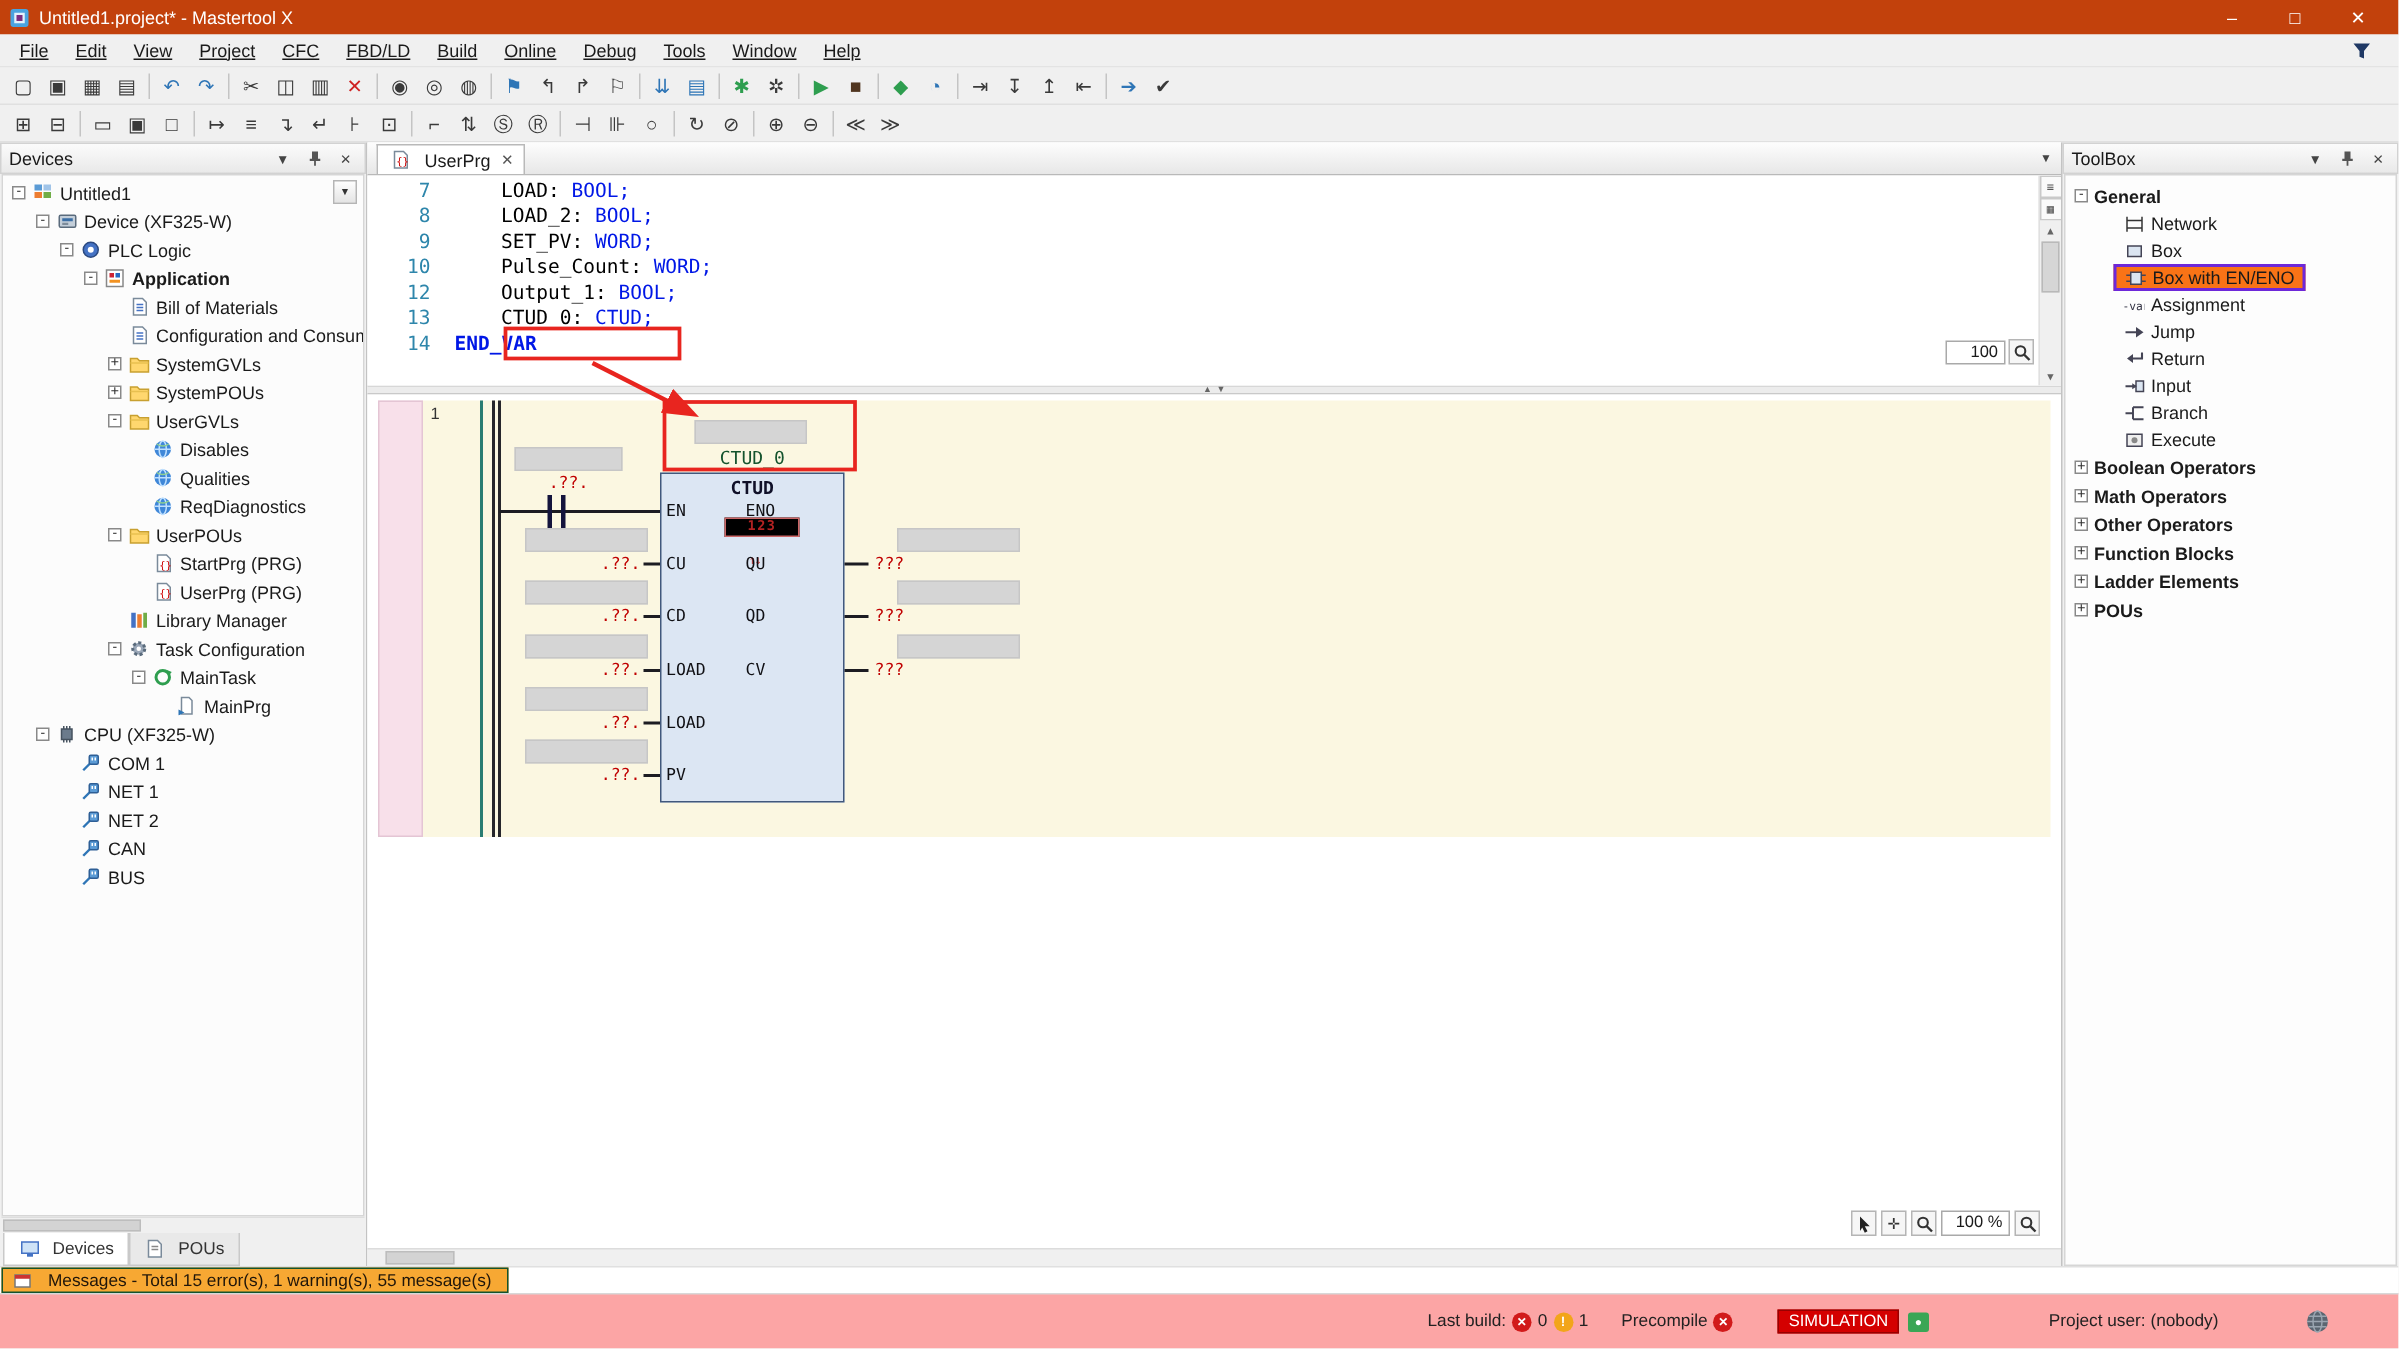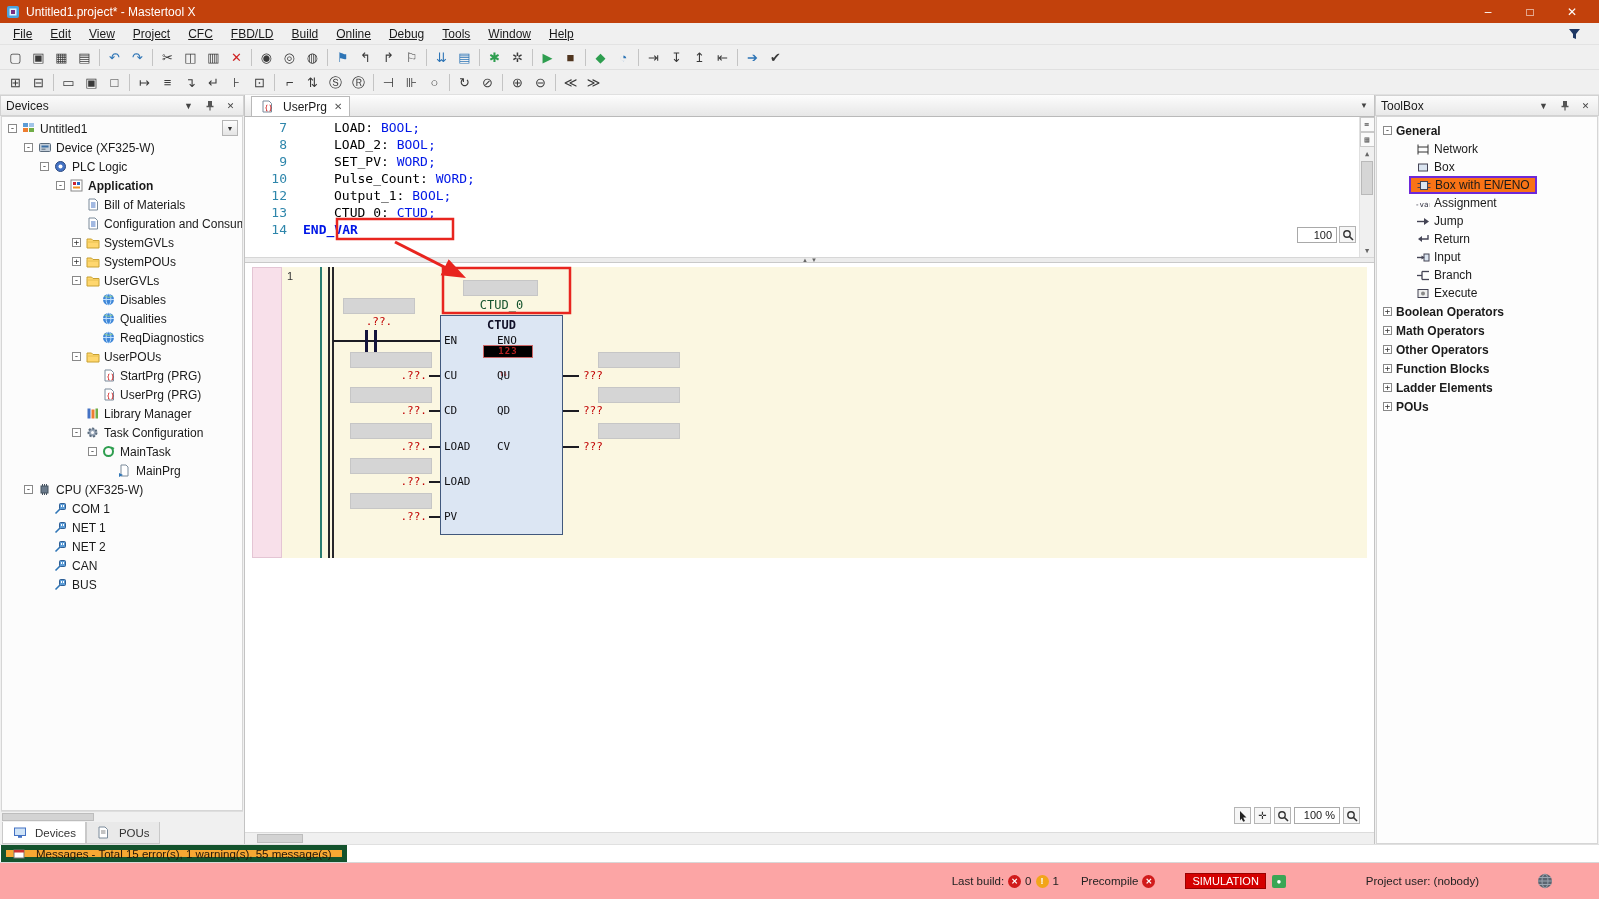--- a/index.html
+++ b/index.html
@@ -101,21 +101,21 @@
 
   
   .toolbox-content { flex:1; margin:0 1px; background:#fdfdfd; border:1px solid #d6d6d6; overflow:hidden; padding-top:4px; }
   .tb-group { display:flex; align-items:center; height:19px; padding-left:6px; }
   .tb-group-label { font-weight:bold; font-size:12px; }
   .tb-item { display:flex; align-items:center; height:18px; margin-left:32px; padding:0 5px; width:fit-content; border:1px solid transparent; font-size:12px; }
   .tb-item.selected { background:#f97316; border:2px solid #6d28d9; }
 
   
   .messages-row { height:18px; flex:0 0 18px; background:#fff; border-top:1px solid #e0e0e0; display:flex; align-items:center; padding-left:1px; }
-  .messages-badge { display:inline-flex; align-items:center; gap:6px; background:#f7a833; border:5px solid #14532d; height:17px; padding:0 10px 0 5px; font-size:11.5px; color:#20160a; }
+  .messages-badge { display:inline-flex; align-items:center; gap:6px; background:#f7a833; border:1px solid #14532d; height:17px; padding:0 10px 0 5px; font-size:11.5px; color:#20160a; }
 
   
   .statusbar { height:37px; flex:0 0 37px; background:#fca5a5; border-top:1px solid #d8d8d8; display:flex; align-items:center; }
   .sb-right { margin-left:auto; display:flex; align-items:center; padding-right:16px; font-size:11.5px; color:#222; }
   .sb-item { display:inline-flex; align-items:center; gap:4px; }
   .ico-err { width:13px; height:13px; border-radius:50%; background:#d11a1a; color:#fff; font-size:8px; display:inline-flex; align-items:center; justify-content:center; font-weight:bold; }
   .ico-warn { width:13px; height:13px; border-radius:50%; background:#f2a51a; color:#fff; font-size:9px; display:inline-flex; align-items:center; justify-content:center; font-weight:bold; }
   .sim-badge { background:#d40000; color:#fff; padding:1px 6px; font-size:11px; border:1px solid #900; }
   .ico-conn { width:14px; height:13px; background:#3aa655; border-radius:2px; display:inline-flex; align-items:center; justify-content:center; color:#fff; font-size:8px; }
 </style>

